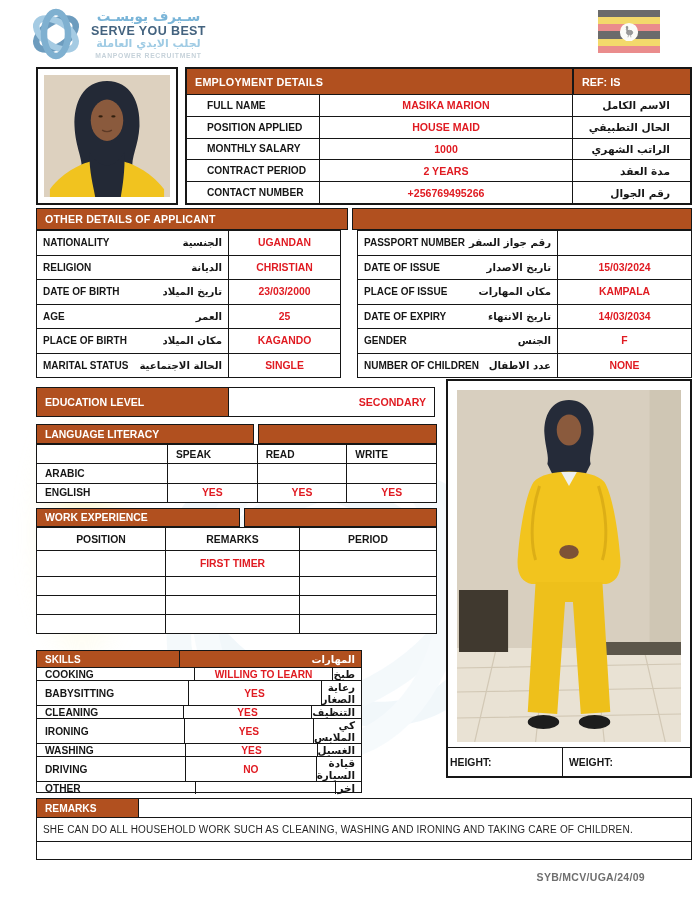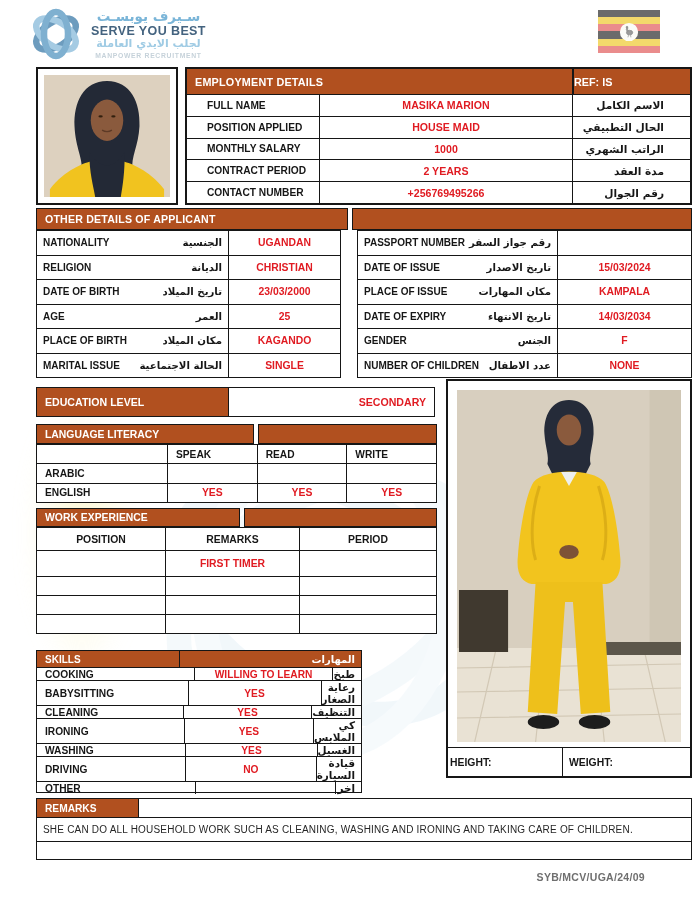--- a/index.html
+++ b/index.html
@@ -35,25 +35,25 @@
   .flag-circle{position:absolute;left:50%;top:50%;width:19px;height:19px;transform:translate(-50%,-50%);}
 
   
   .pt{position:absolute;left:36px;top:67px;width:142px;height:138px;border:2px solid var(--ink);background:#fff;padding:6px;}
   .pt svg{width:100%;height:100%;display:block;}
 
   
   .emp{position:absolute;left:185px;top:67px;width:507px;height:138px;border:2px solid var(--ink);display:flex;flex-direction:column;background:#fff;}
   .emp-h{height:25px;display:flex;background:var(--brown);}
   .emp-ht{flex:1;color:#fff;font-weight:700;font-size:10.8px;display:flex;align-items:center;padding-left:8px;letter-spacing:.2px;}
-  .emp-ref{width:118px;border-left:2px solid var(--ink);color:#fff;font-weight:700;font-size:10.8px;display:flex;align-items:center;}
+  .emp-ref{width:118px;border-left:2px solid var(--ink);color:#fff;font-weight:700;font-size:10.8px;display:flex;align-items:center;padding-left:8px;}
   .emp-r{flex:1;display:flex;border-top:1.5px solid var(--ink);}
   .emp-lab{width:133px;display:flex;align-items:center;padding-left:20px;font-weight:700;font-size:10.2px;white-space:nowrap;border-right:1.5px solid var(--ink);}
   .emp-val{flex:1;display:flex;align-items:center;justify-content:center;color:var(--red);font-weight:700;font-size:10.6px;}
-  .emp-ar{width:118px;border-left:1.5px solid var(--ink);display:flex;align-items:center;padding-right:26px;font-size:10.6px;font-weight:700;justify-content:flex-start;}
+  .emp-ar{width:118px;border-left:1.5px solid var(--ink);display:flex;align-items:center;padding-right:20px;font-size:10.6px;font-weight:700;justify-content:flex-start;}
 
   
   .od{position:absolute;left:36px;top:208px;width:656px;height:170px;}
   .od-h{height:22px;display:flex;gap:4px;}
   .od-h1{width:312px;background:var(--brown);border:1.5px solid var(--ink);color:#fff;font-weight:700;font-size:10.6px;display:flex;align-items:center;padding-left:8px;letter-spacing:.2px;}
   .od-h2{flex:1;background:var(--brown);border:1.5px solid var(--ink);}
   .od-body{position:absolute;top:22px;left:0;right:0;bottom:0;display:flex;gap:16px;}
   .od-t{border:1.5px solid var(--ink);display:flex;flex-direction:column;background:#fff;}
   .od-left{width:312px;}
   .od-right{flex:1;}
@@ -259,21 +259,21 @@
         </div>
         <div class="od-r">
           <div class="od-lab">
               <span>PLACE OF BIRTH</span>
               <span class="ar">مكان الميلاد</span>
             </div>
           <div class="od-val">KAGANDO</div>
         </div>
         <div class="od-r">
           <div class="od-lab">
-              <span>MARITAL ISSUE</span>
+              <span>MARITAL STATUS</span>
               <span class="ar">الحالة الاجتماعية</span>
             </div>
           <div class="od-val">SINGLE</div>
         </div>
       </div>
       <div class="od-t od-right">
         <div class="od-r">
           <div class="od-lab">
               <span>PASSPORT NUMBER</span>
               <span class="ar">رقم جواز السفر</span>

